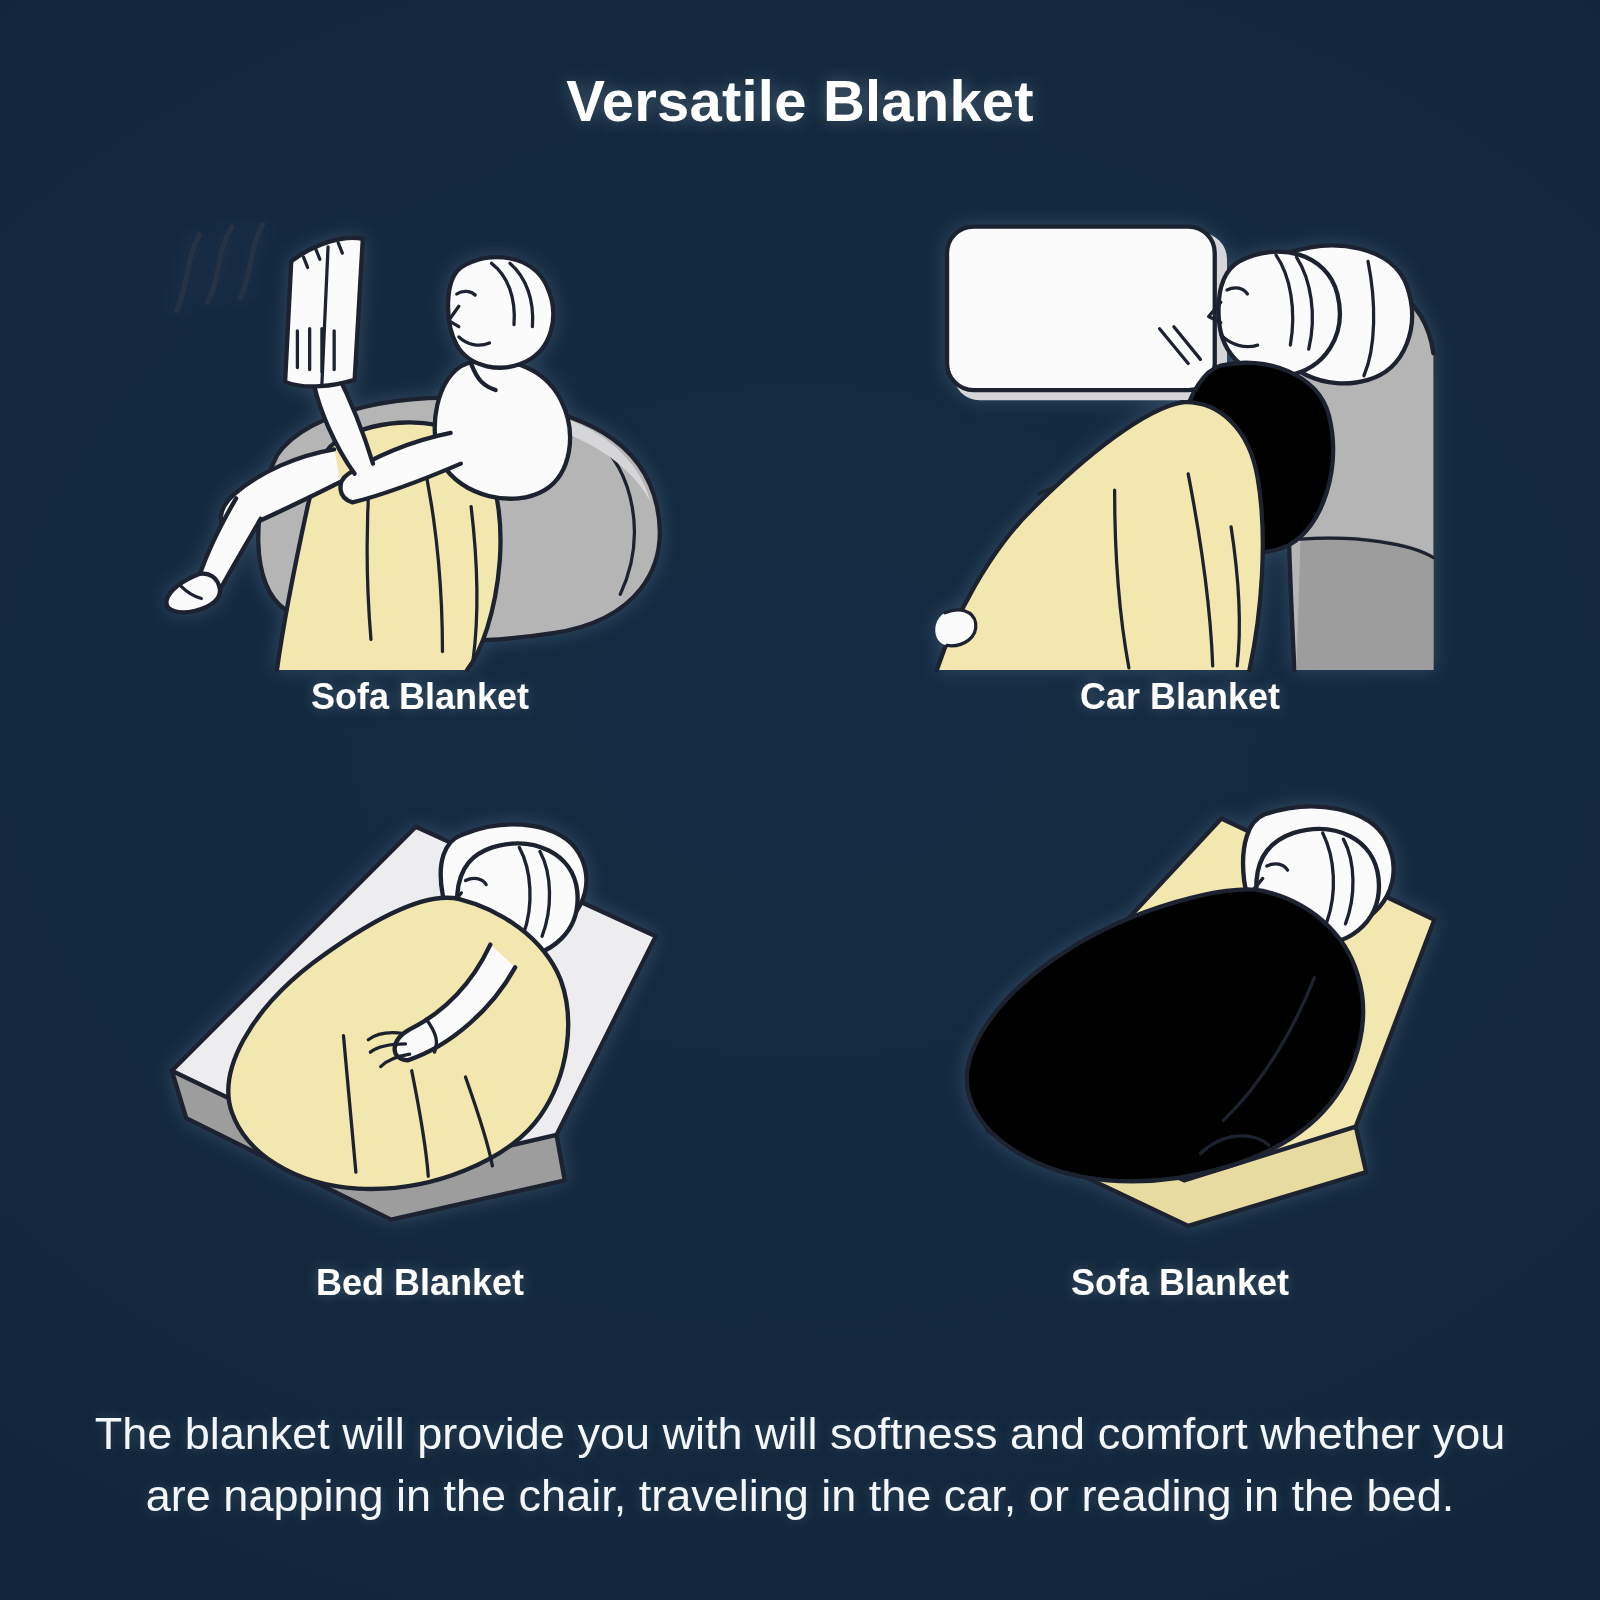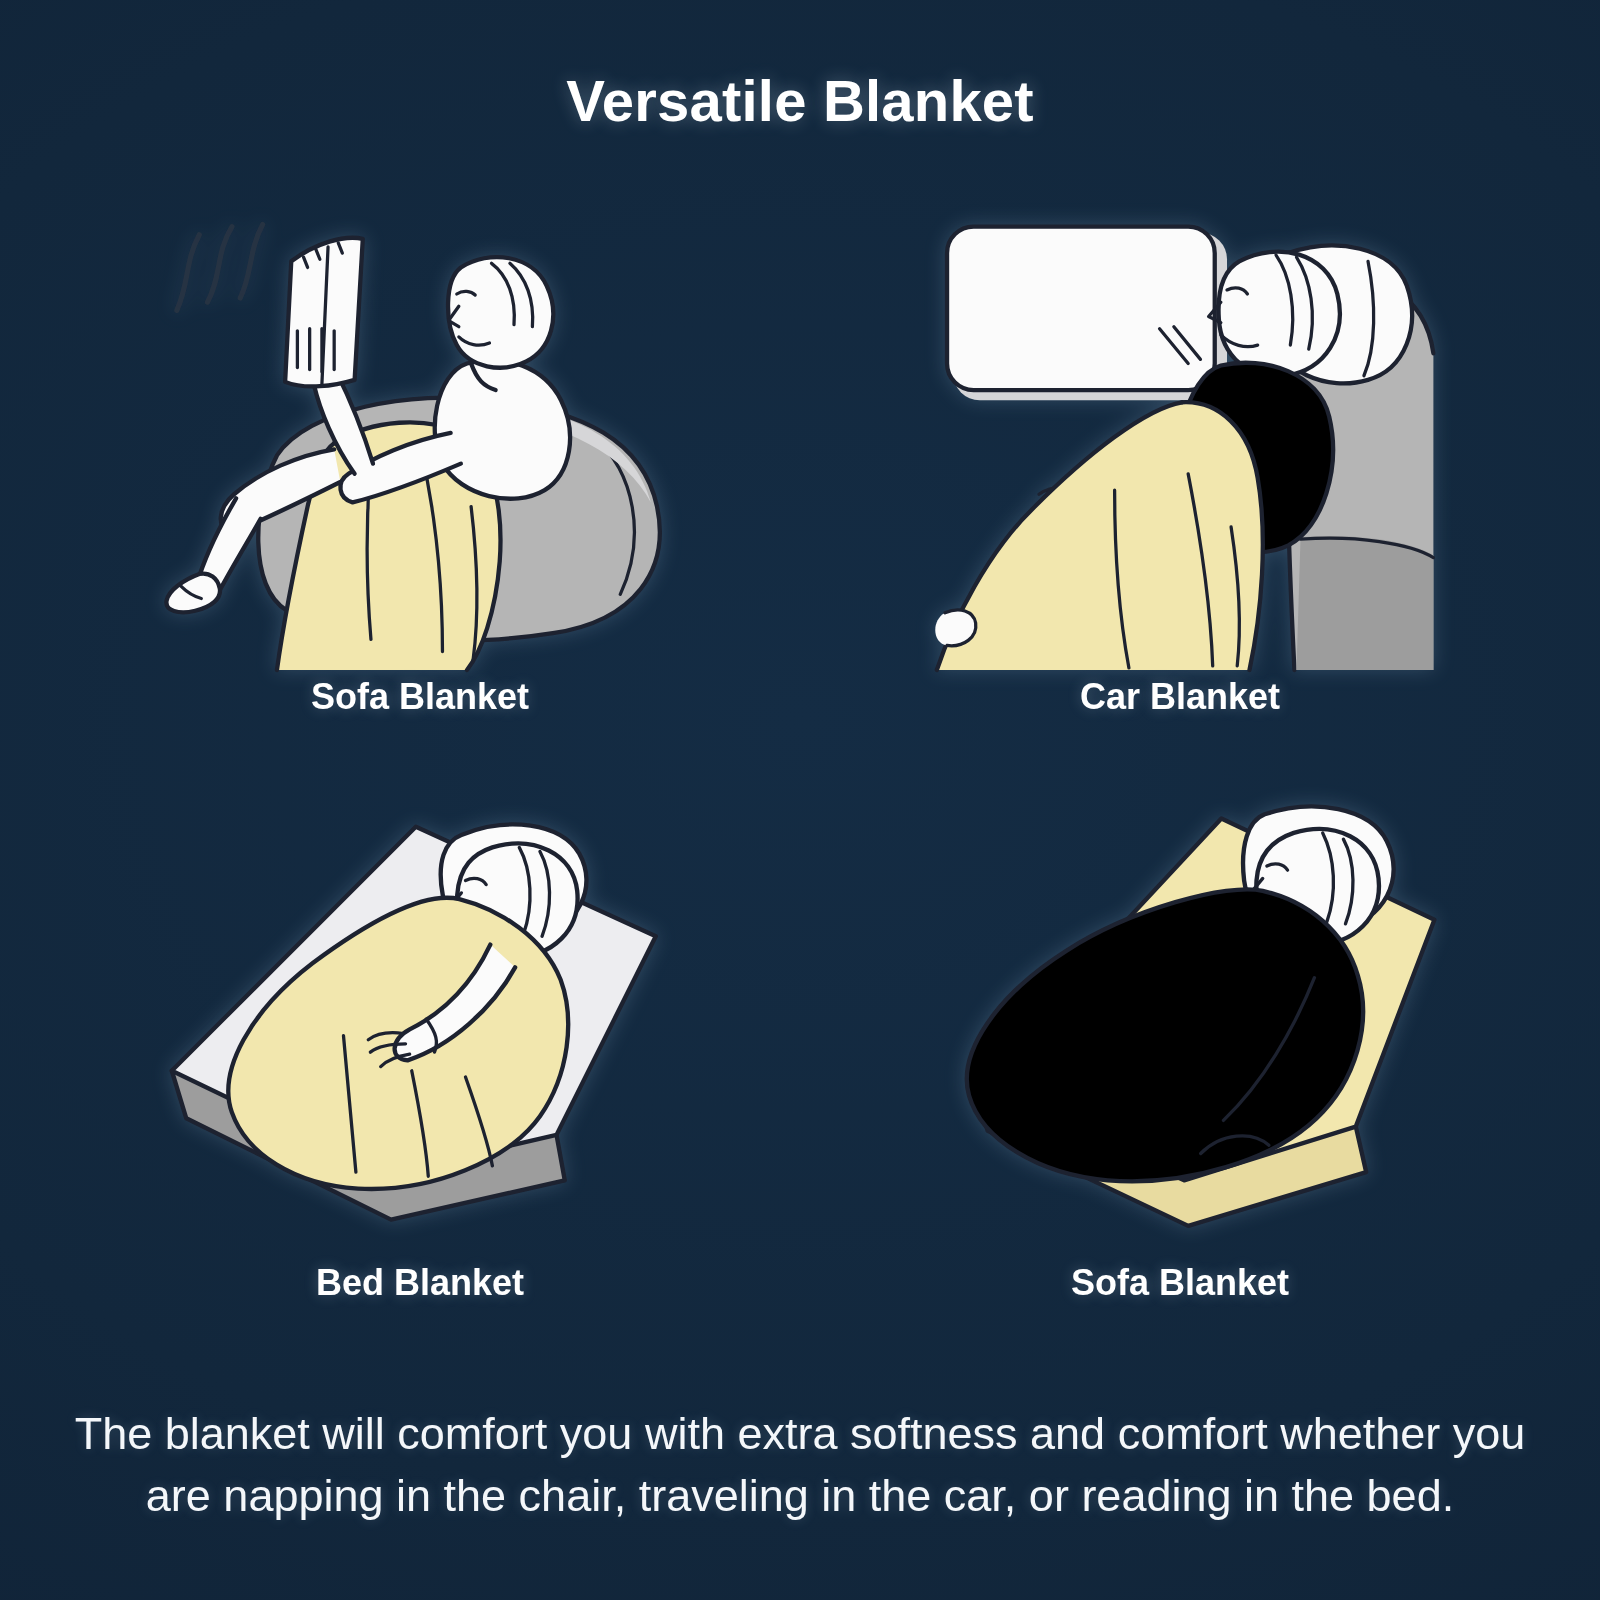--- a/index.html
+++ b/index.html
@@ -428,16 +428,16 @@
             </g>
           </g>
         </svg>
       </div>
       <div class="panel-label">Sofa Blanket</div>
     </div>
 
   </div>
 
   <div class="caption-wrap">
-    <div class="caption-text">The blanket will comfort you with extra softness and comfort whether you are napping in the chair, traveling in the car, or reading in the bed.</div>
+    <div class="caption-text">The blanket will provide you with will softness and comfort whether you are napping in the chair, traveling in the car, or reading in the bed.</div>
   </div>
 
 </div>
 
 </body></html>

